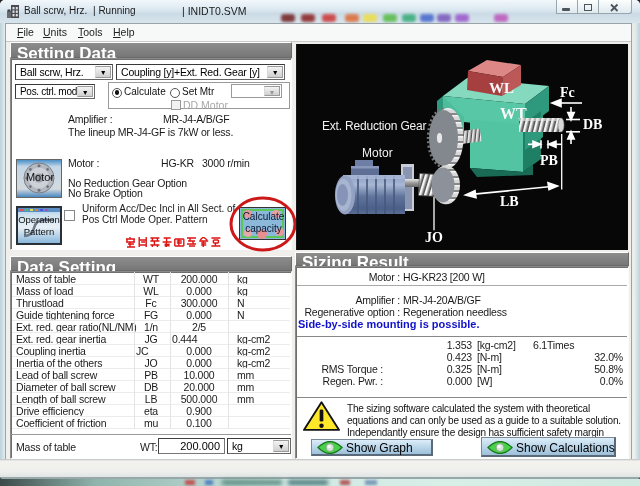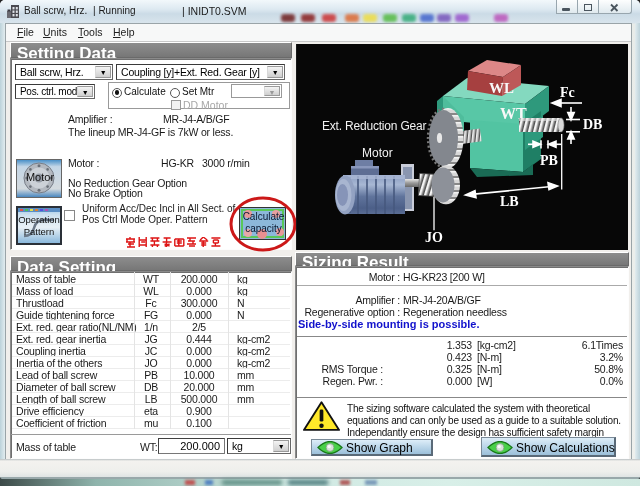--- a/index.html
+++ b/index.html
@@ -211,25 +211,25 @@
     <div class="abs t11" style="left:136px;top:309px;width:30px;text-align:center">FG</div>
     <div class="abs t11" style="left:172px;top:309px;width:54px;text-align:center">0.000</div>
     <div class="abs t11" style="left:237px;top:309px">N</div>
     <div class="abs" style="left:12px;top:320px;width:278px;height:1px;background:#ececec"></div>
     <div class="abs t11" style="left:16px;top:321px">Ext. red. gear ratio(NL/NM)</div>
     <div class="abs t11" style="left:136px;top:321px;width:30px;text-align:center">1/n</div>
     <div class="abs t11" style="left:172px;top:321px;width:54px;text-align:center">2/5</div>
     <div class="abs" style="left:12px;top:332px;width:278px;height:1px;background:#ececec"></div>
     <div class="abs t11" style="left:16px;top:333px">Ext. red. gear inertia</div>
     <div class="abs t11" style="left:136px;top:333px;width:30px;text-align:center">JG</div>
-    <div class="abs t11" style="left:172px;top:333px;width:54px;text-align:center">0.444</div>
+    <div class="abs t11" style="left:172px;top:333px;width:54px;">0.444</div>
     <div class="abs t11" style="left:237px;top:333px">kg-cm2</div>
     <div class="abs" style="left:12px;top:344px;width:278px;height:1px;background:#ececec"></div>
     <div class="abs t11" style="left:16px;top:345px">Coupling inertia</div>
-    <div class="abs t11" style="left:136px;top:345px;width:30px;text-align:center">JC</div>
+    <div class="abs t11" style="left:136px;top:345px;width:30px;">JC</div>
     <div class="abs t11" style="left:172px;top:345px;width:54px;text-align:center">0.000</div>
     <div class="abs t11" style="left:237px;top:345px">kg-cm2</div>
     <div class="abs" style="left:12px;top:356px;width:278px;height:1px;background:#ececec"></div>
     <div class="abs t11" style="left:16px;top:357px">Inertia of the others</div>
     <div class="abs t11" style="left:136px;top:357px;width:30px;text-align:center">JO</div>
     <div class="abs t11" style="left:172px;top:357px;width:54px;text-align:center">0.000</div>
     <div class="abs t11" style="left:237px;top:357px">kg-cm2</div>
     <div class="abs" style="left:12px;top:368px;width:278px;height:1px;background:#ececec"></div>
     <div class="abs t11" style="left:16px;top:369px">Lead of ball screw</div>
     <div class="abs t11" style="left:136px;top:369px;width:30px;text-align:center">PB</div>
@@ -395,24 +395,24 @@
     <div class="abs t11" style="left:200px;top:271px;width:200px;text-align:right">Motor :</div>
     <div class="abs t11" style="left:403px;top:271px">HG-KR23 [200 W]</div>
     <div class="abs t11" style="left:200px;top:294px;width:200px;text-align:right">Amplifier :</div>
     <div class="abs t11" style="left:403px;top:294px">MR-J4-20A/B/GF</div>
     <div class="abs t11" style="left:200px;top:306px;width:200px;text-align:right">Regenerative option :</div>
     <div class="abs t11" style="left:403px;top:306px">Regeneration needless</div>
     <div class="abs" style="left:298px;top:318px;font-size:11px;font-weight:bold;color:#1111cc">Side-by-side mounting is possible.</div>
     <div class="abs" style="left:297px;top:336px;width:330px;height:1px;background:#888"></div>
     <div class="abs t11" style="left:392px;top:339px;width:80px;text-align:right">1.353</div>
     <div class="abs t11" style="left:477px;top:339px">[kg-cm2]</div>
-    <div class="abs t11" style="left:533px;top:339px;width:90px;text-align:right">6.1Times</div>
+    <div class="abs t11" style="left:533px;top:339px;width:90px;text-align:left">6.1Times</div>
     <div class="abs t11" style="left:392px;top:351px;width:80px;text-align:right">0.423</div>
     <div class="abs t11" style="left:477px;top:351px">[N-m]</div>
-    <div class="abs t11" style="left:533px;top:351px;width:90px;text-align:right">3.2%</div>
+    <div class="abs t11" style="left:533px;top:351px;width:90px;text-align:right">32.0%</div>
     <div class="abs t11" style="left:183px;top:363px;width:200px;text-align:right">RMS Torque :</div>
     <div class="abs t11" style="left:392px;top:363px;width:80px;text-align:right">0.325</div>
     <div class="abs t11" style="left:477px;top:363px">[N-m]</div>
     <div class="abs t11" style="left:533px;top:363px;width:90px;text-align:right">50.8%</div>
     <div class="abs t11" style="left:183px;top:375px;width:200px;text-align:right">Regen. Pwr. :</div>
     <div class="abs t11" style="left:392px;top:375px;width:80px;text-align:right">0.000</div>
     <div class="abs t11" style="left:477px;top:375px">[W]</div>
     <div class="abs t11" style="left:533px;top:375px;width:90px;text-align:right">0.0%</div>
     <div class="abs" style="left:297px;top:397px;width:330px;height:1px;background:#888"></div>
     <svg class="abs" style="left:303px;top:401px" width="37" height="31" viewBox="0 0 40 33">

